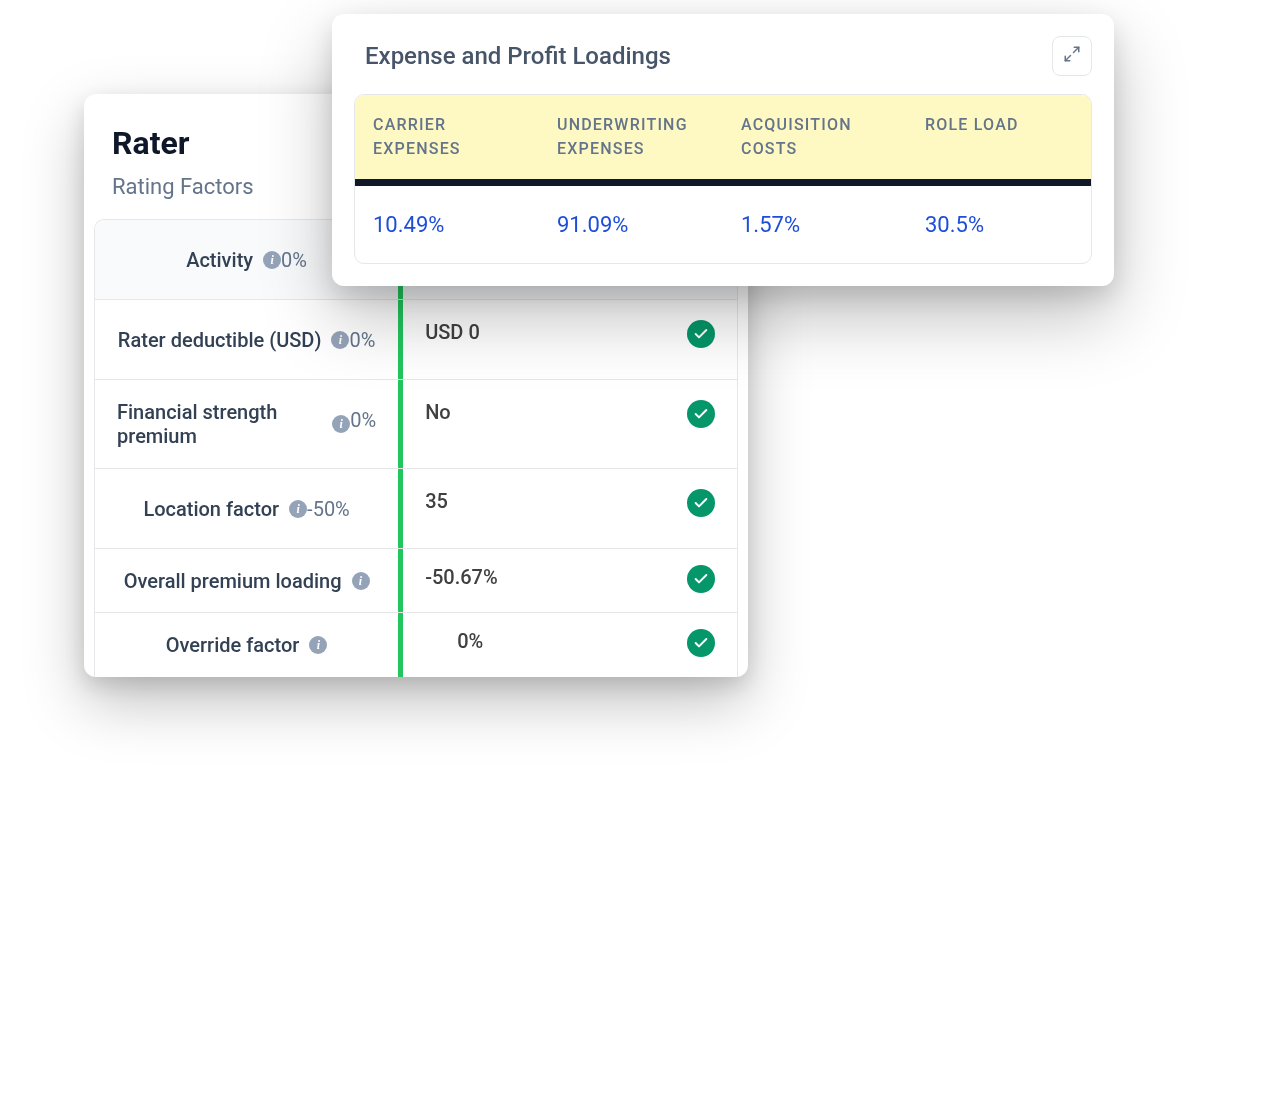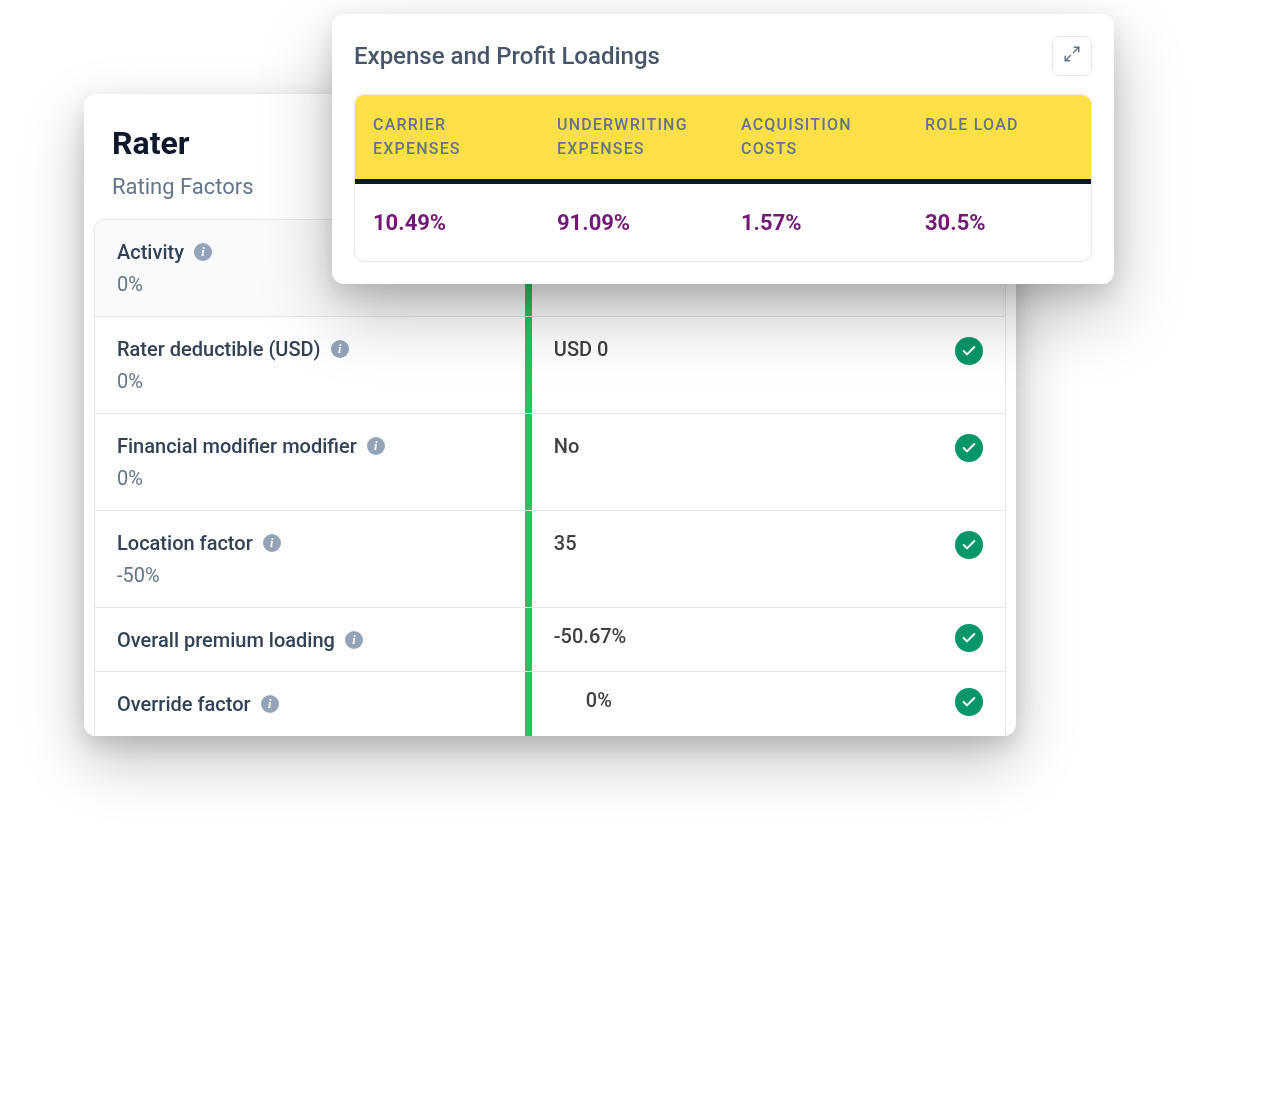--- a/index.html
+++ b/index.html
@@ -7,21 +7,21 @@
       font-family: -apple-system, BlinkMacSystemFont, "Segoe UI", Roboto, "Helvetica Neue", Arial, sans-serif;
       background: #ffffff;
       width: 1262px;
       height: 1120px;
       position: relative;
     }
     .rater-card {
       position: absolute;
       left: 84px;
       top: 94px;
-      width: 932px;
+      width: 664px;
       background: #ffffff;
       border-radius: 12px;
       box-shadow: 0 24px 60px rgba(0,0,0,0.25), 0 8px 20px rgba(0,0,0,0.12);
       padding: 30px 0 0 0;
       overflow: hidden;
     }
     .rater-title {
       font-size: 32px;
       font-weight: 700;
       color: #0f172a;
@@ -47,23 +47,23 @@
       border-bottom: 1px solid #e5e7eb;
       min-height: 80px;
     }
     .factor-row:last-child { border-bottom: none; gap: 32px; }
     .factor-row.header-row {
       background: #f8fafc;
     }
     .factor-label-cell {
       flex: 0 0 48%;
       padding: 20px 22px;
-      border-right: 7px solid #22c55e;
-      display: flex;
-      flex-direction: column;
+      border-right: 5px solid #22c55e;
+      display: flex;
+      flex-direction: row;
       justify-content: center;
     }
     .factor-label-line {
       display: flex;
       align-items: center;
       gap: 10px;
       font-size: 20px;
       color: #334155;
       font-weight: 500;
     }
@@ -126,62 +126,63 @@
     .loadings-header {
       display: flex;
       align-items: center;
       justify-content: space-between;
       margin-bottom: 18px;
     }
     .loadings-title {
       font-size: 24px;
       color: #475569;
       font-weight: 500;
+      margin-left: 11px;
     }
     .expand-btn {
       width: 40px;
       height: 40px;
       border: 1px solid #e5e7eb;
       border-radius: 8px;
       background: #ffffff;
       display: flex;
       align-items: center;
       justify-content: center;
       cursor: pointer;
     }
     .expand-btn svg { width: 18px; height: 18px; stroke: #64748b; }
     .loadings-table {
       border: 1px solid #e5e7eb;
       border-radius: 10px;
       overflow: hidden;
     }
     .loadings-thead {
       display: flex;
-      background: #fde047;
-      border-bottom: 5px solid #0f172a;
+      background: #fef9c3;
+      border-bottom: 7px solid #0f172a;
       justify-content: space-between;
     }
     .loadings-th {
       flex: 1;
       padding: 18px 18px;
       font-size: 16px;
       letter-spacing: 1.2px;
       color: #64748b;
       font-weight: 500;
       line-height: 1.5;
     }
     .loadings-tr {
       display: flex;
     }
     .loadings-td {
       flex: 1;
       padding: 26px 18px;
       font-size: 22px;
-      font-weight: 700;
-      color: #701a75;
+      font-weight: 400;
+      color: #1d4ed8;
     }
     .compact-row { min-height: 64px; }
     .compact-row .factor-label-cell,
     .compact-row .factor-value-cell { padding-top: 16px; padding-bottom: 16px; }
   </style>
 </head>
 <body>
 
 <div class="rater-card">
   <div class="rater-title">Rater</div>
@@ -212,21 +213,21 @@
           <span class="check-badge">
             <svg viewBox="0 0 24 24" fill="none" stroke="#ffffff" stroke-width="3" stroke-linecap="round" stroke-linejoin="round">
               <polyline points="20 6 9 17 4 12"></polyline>
             </svg>
           </span>
         </div>
       </div>
       <div class="factor-row">
         <div class="factor-label-cell">
           <div class="factor-label-line">
-            <span>Financial modifier modifier</span>
+            <span>Financial strength premium</span>
             <span class="info-icon"></span>
           </div>
           <div class="factor-pct">0%</div>
         </div>
         <div class="factor-value-cell">
           <span>No</span>
           <span class="check-badge">
             <svg viewBox="0 0 24 24" fill="none" stroke="#ffffff" stroke-width="3" stroke-linecap="round" stroke-linejoin="round">
               <polyline points="20 6 9 17 4 12"></polyline>
             </svg>

